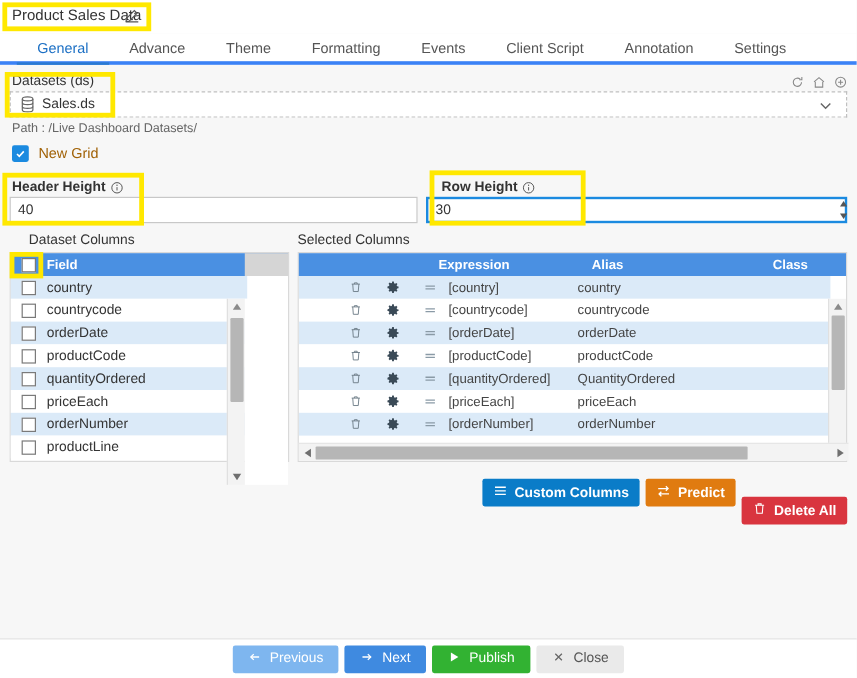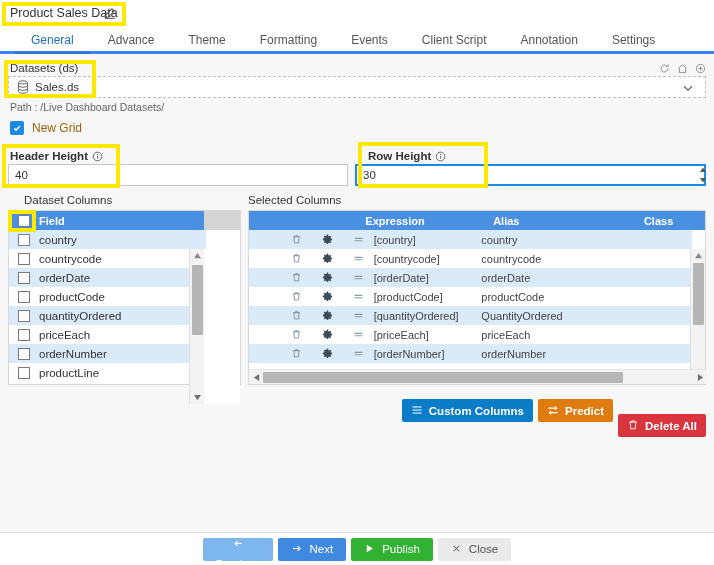--- a/index.html
+++ b/index.html
@@ -140,21 +140,21 @@
 
   
   .footer-sep { position: absolute; left: 0; top: 532px; width: 714px; height: 1px; background: #e0e0e0; }
   .footer { position: absolute; left: 0; top: 533px; width: 714px; height: 32px; background: #fff; display: flex; justify-content: center; align-items: center; gap: 5px; }
   .fbtn {
     display: flex; align-items: center; gap: 7px; height: 23px; padding: 0 13px;
     font-size: 11.5px; border: none; border-radius: 2px; cursor: pointer;
     font-family: "Liberation Sans", sans-serif; color: #fff; white-space: nowrap;
   }
   .fbtn svg { width: 11px; height: 11px; }
-  .f-prev { background: #7eb6ef; flex-direction: column; }
+  .f-prev { background: #7eb6ef; }
   .f-next { background: #3f8ae0; }
   .f-pub  { background: #32b232; }
   .f-close { background: #eaeaea; color: #555; }
 
   
   .hl { position: absolute; border: 4px solid #ffe800; pointer-events: none; }
   .hl-title  { left: 2px;   top: 2px;   width: 124px; height: 24px; }
   .hl-ds     { left: 4px;   top: 60px;  width: 92px;  height: 38px; }
   .hl-hh     { left: 2px;   top: 144px; width: 118px; height: 44px; }
   .hl-rh     { left: 358px; top: 142px; width: 130px; height: 46px; }

